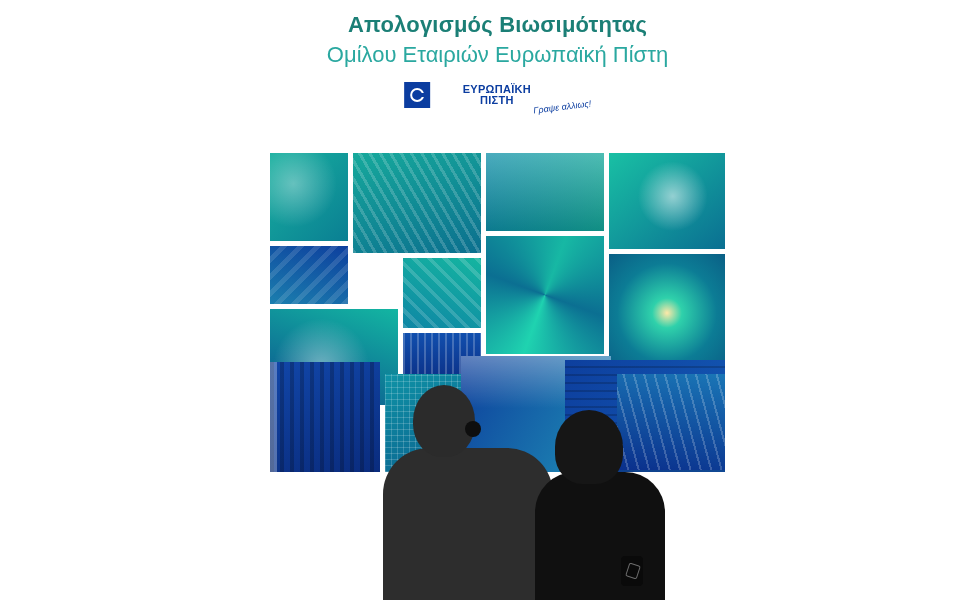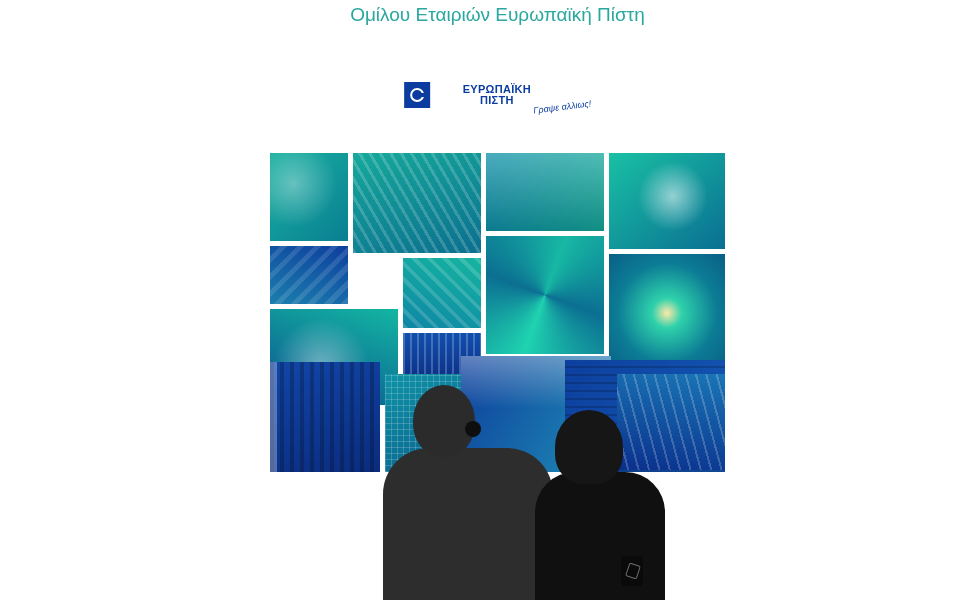--- a/index.html
+++ b/index.html
@@ -44,21 +44,21 @@
   .title-main {
     margin: 12px 0 0 0;
     font-size: 22px;
     font-weight: bold;
     color: #1b7f76;
     letter-spacing: 0.2px;
     line-height: 1.2;
   }
   .title-sub {
     margin: 4px 0 0 0;
-    font-size: 19px;
+    font-size: 22px;
     font-weight: normal;
     color: #2aa8a0;
     line-height: 1.2;
   }
 
   
   .logo-wrap {
     position: absolute;
     left: 50%;
     top: 78px;
@@ -243,20 +243,21 @@
   }
 </style>
 </head>
 <body>
 
 <div id="page">
 
   <div class="cover">
 
     <div class="cover-header">
+      <div class="title-main">Απολογισμός Βιωσιμότητας</div>
       <div class="title-sub">Ομίλου Εταιριών Ευρωπαϊκή Πίστη</div>
 
       <div class="logo-wrap">
         <span class="logo-mark"></span>
         <span class="logo-text">
           <span class="logo-line1">ΕΥΡΩΠΑΪΚΗ</span>
           <span class="logo-line2">ΠΙΣΤΗ</span>
         </span>
         <span class="logo-slogan">Γραψε αλλιως!</span>
       </div>

